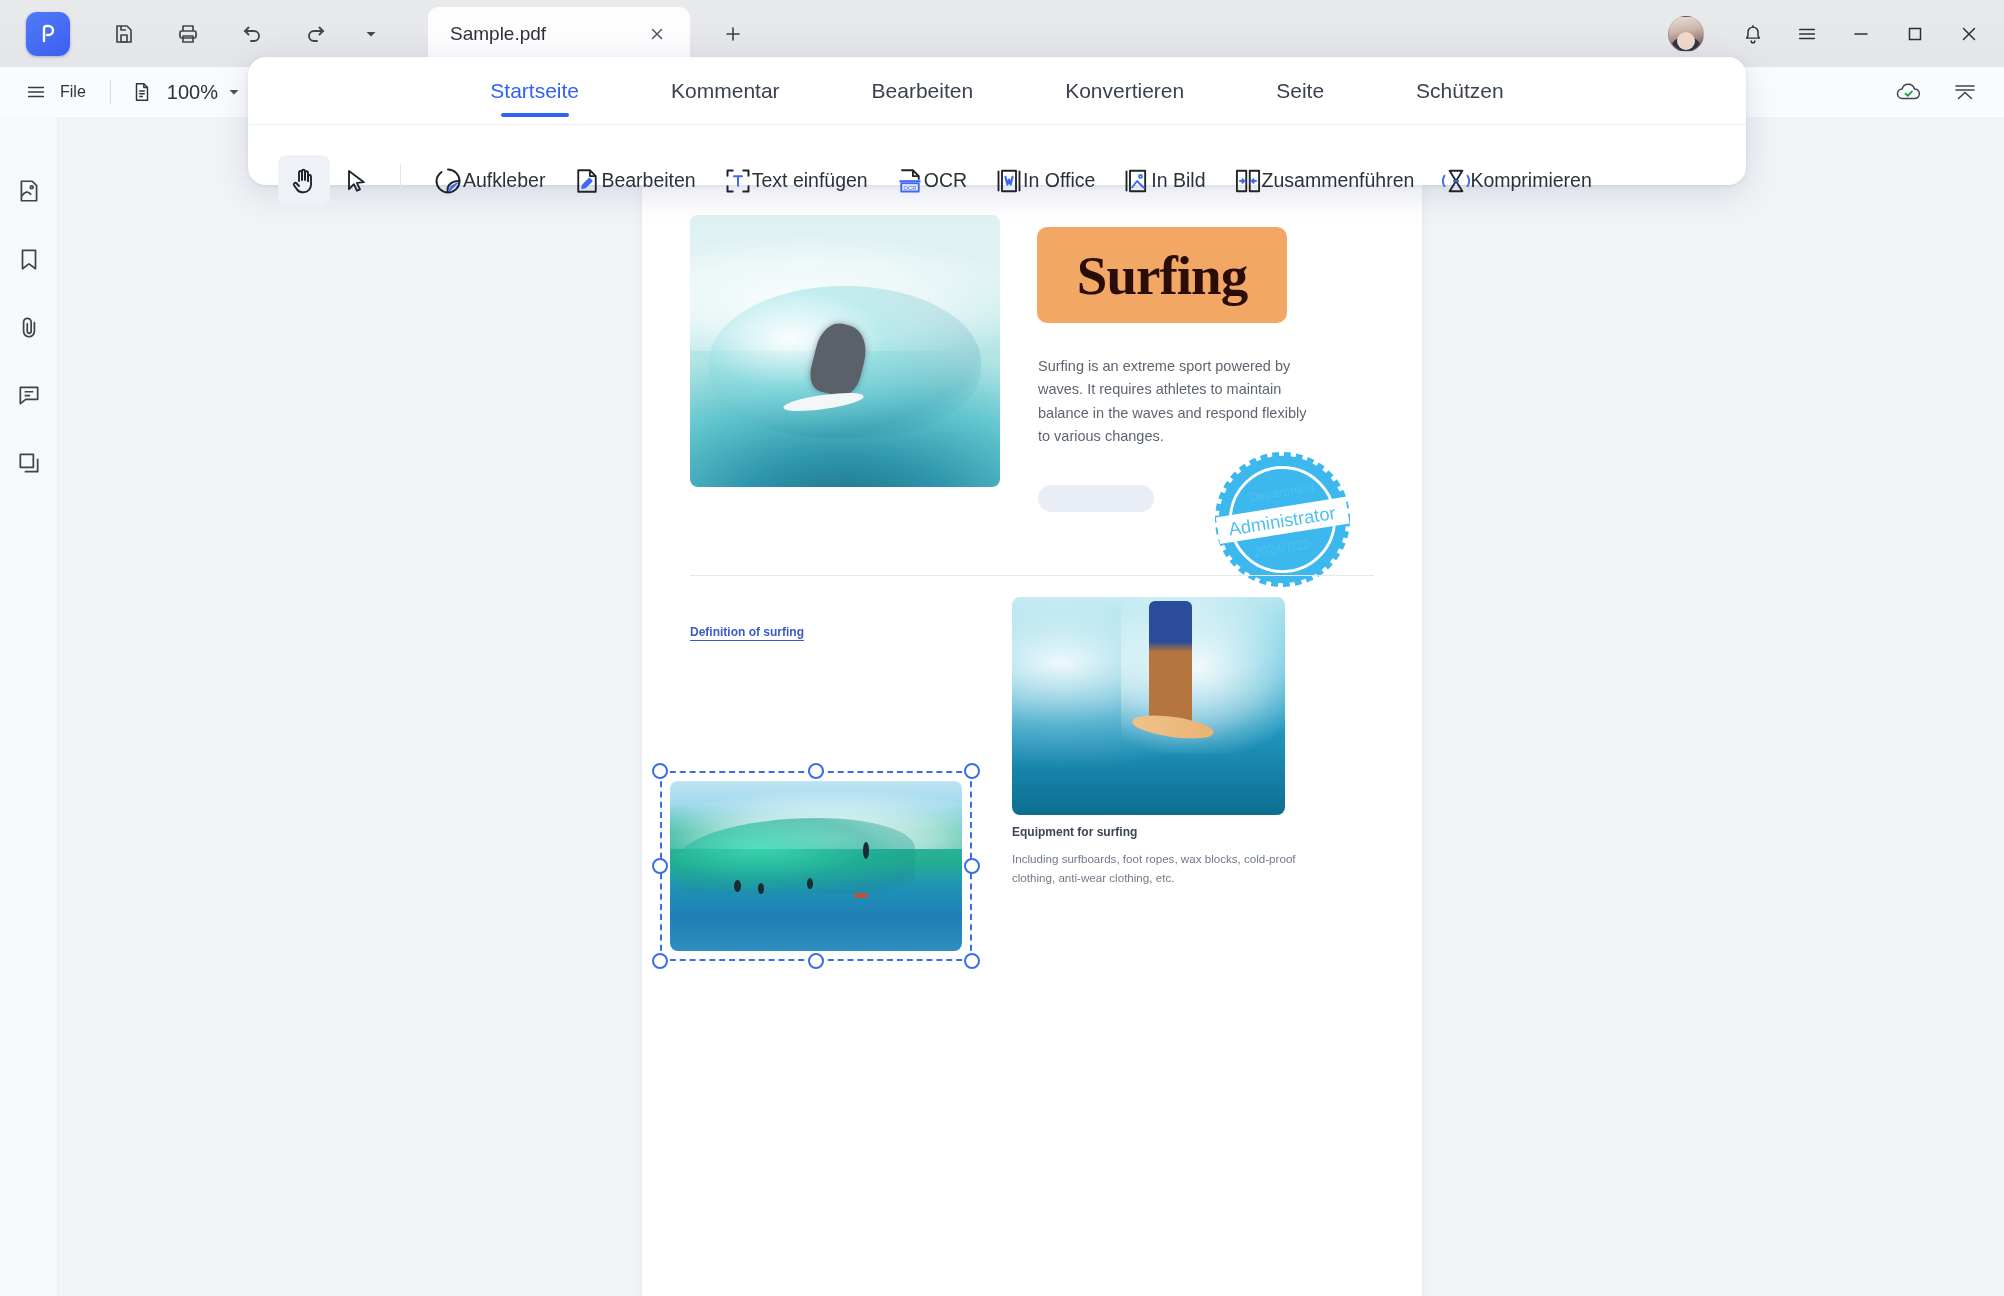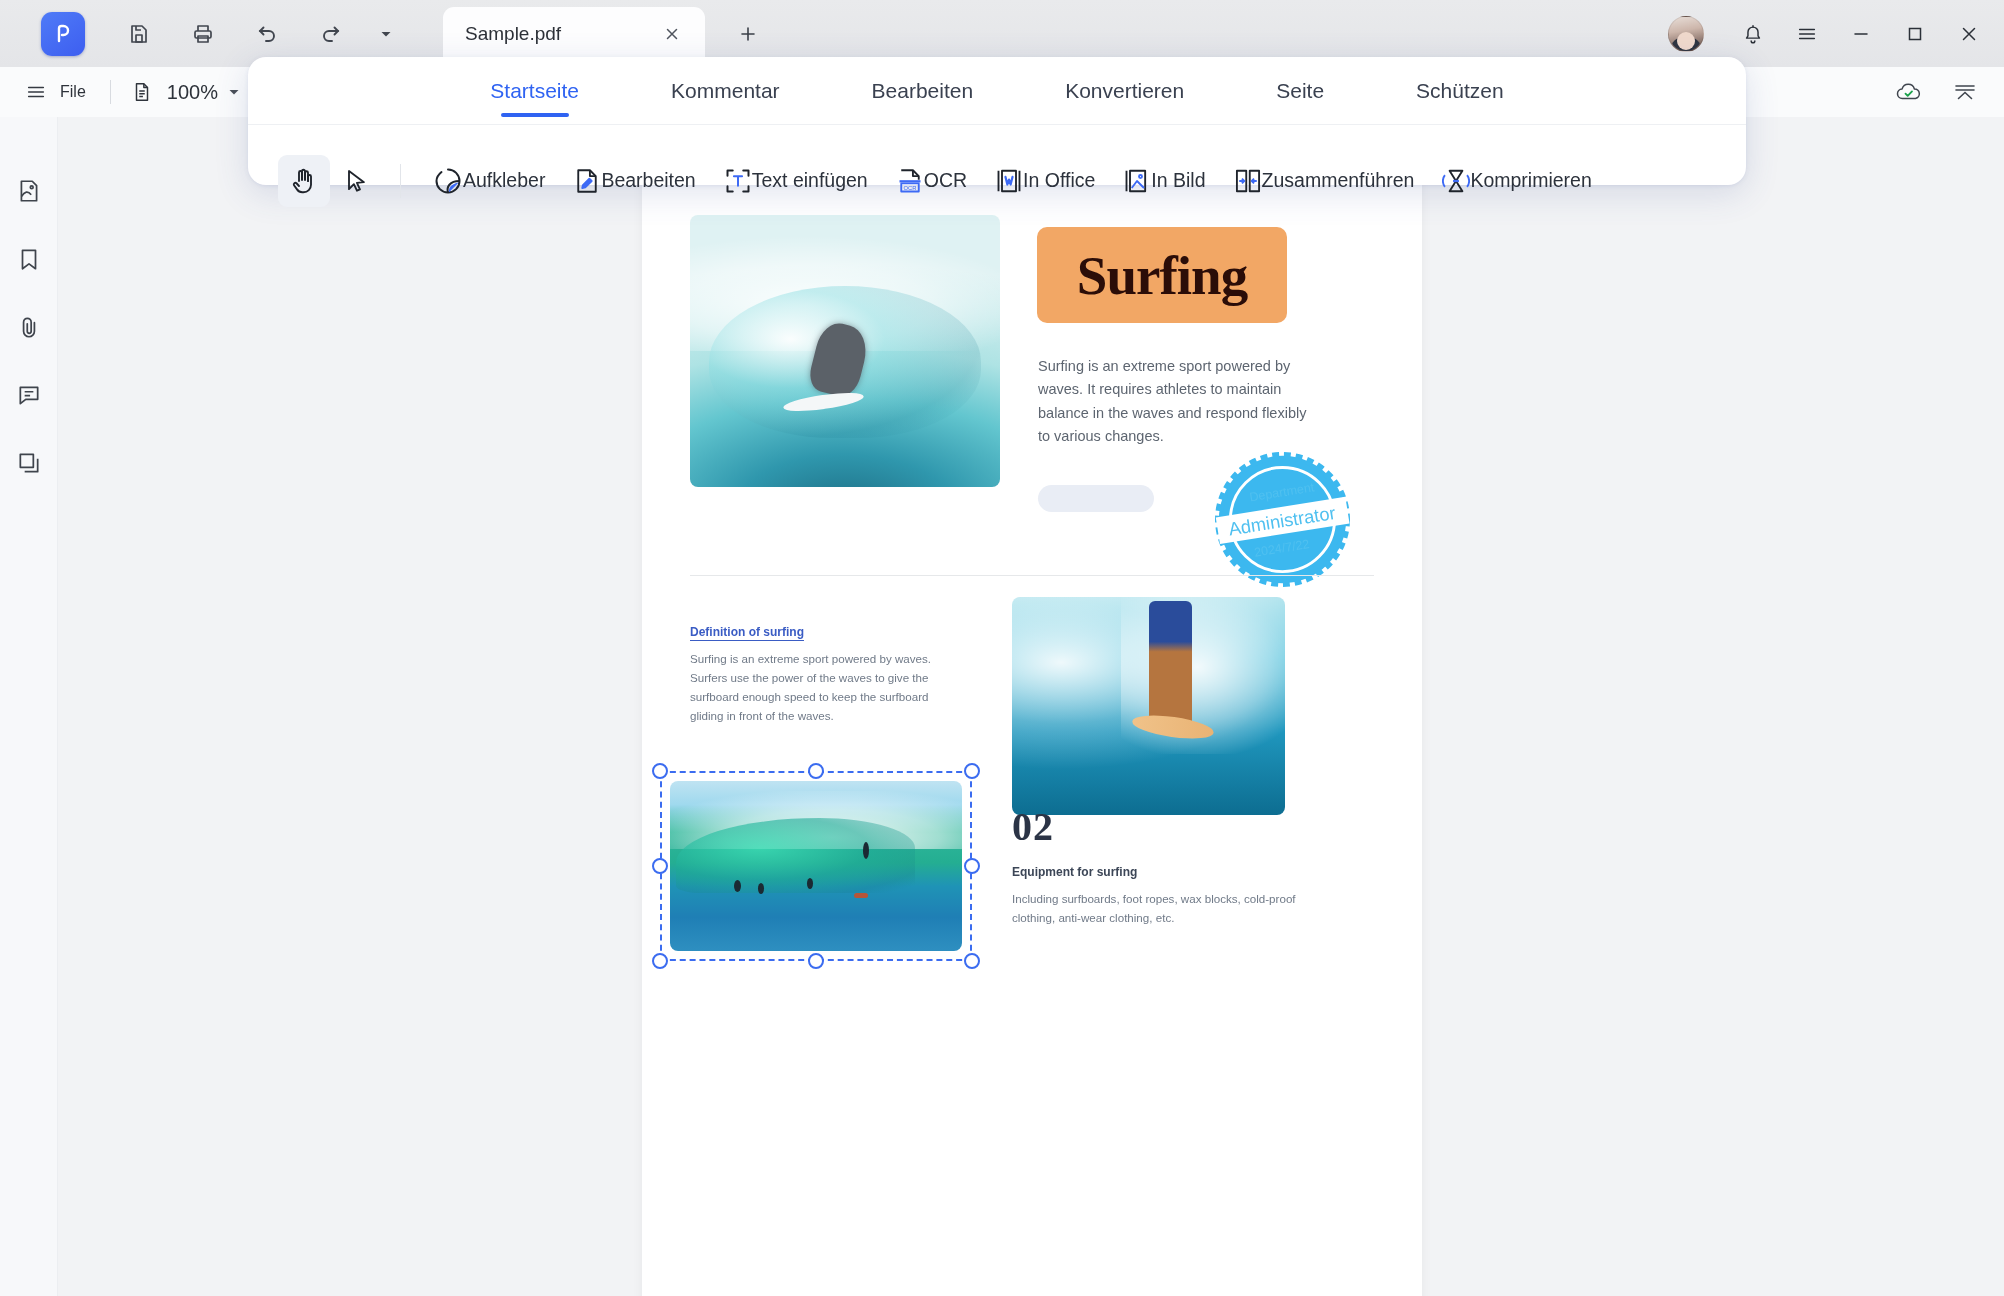--- a/index.html
+++ b/index.html
@@ -10,21 +10,21 @@
     background: #f2f3f5;
   }
   .app { position: relative; width: 2004px; height: 1296px; overflow: hidden; }
 
   
   .titlebar {
     position: absolute; left: 0; top: 0; width: 2004px; height: 67px;
     background: linear-gradient(180deg,#e9eaec 0%,#e4e5e8 100%);
     display: flex; align-items: flex-end;
   }
-  .tb-left { display: flex; align-items: center; height: 67px; padding-left: 41px; gap: 20px; }
+  .tb-left { display: flex; align-items: center; height: 67px; padding-left: 26px; gap: 20px; }
   .logo-btn {
     width: 44px; height: 44px; border-radius: 11px;
     background: linear-gradient(145deg,#4f7bf7,#3d5ef0);
     display: flex; align-items: center; justify-content: center;
     color: #fff; font-size: 26px; font-weight: bold;
     font-family: "Liberation Serif", serif;
     box-shadow: 0 1px 3px rgba(40,60,140,.35);
     margin-right: 12px;
   }
   .tb-icon {
@@ -443,21 +443,20 @@
           <text x="70" y="46" text-anchor="middle" transform="rotate(-9 70 46)" font-family="Liberation Sans, sans-serif" font-size="13" fill="#4fc0f0">Department</text>
           <text x="70" y="78" text-anchor="middle" transform="rotate(-9 70 75)" font-family="Liberation Sans, sans-serif" font-size="19" fill="#4fc0f0">Administrator</text>
           <text x="70" y="104" text-anchor="middle" transform="rotate(-9 70 104)" font-family="Liberation Sans, sans-serif" font-size="13" fill="#4fc0f0">2024/7/22</text>
         </svg>
       </div>
 
       <div class="divider"></div>
 
       <div class="sec" style="left:48px; top:490px; width:268px;">
         <div class="sec-head">Definition of surfing</div>
-        <div class="sec-body">Surfing is an extreme sport powered by waves. Surfers use the power of the waves to give the surfboard enough speed to keep the surfboard gliding in front of the waves.</div>
       </div>
 
       <div class="img2">
         <div class="spray"></div>
           <div class="legs"></div>
           <div class="sboard"></div>
       </div>
 
       <div class="sel-wrap">
         <div class="sel-img">
@@ -474,21 +473,20 @@
         <div class="handle" style="left:148px; top:-8px;"></div>
         <div class="handle" style="left:304px; top:-8px;"></div>
         <div class="handle" style="left:-8px;  top:87px;"></div>
         <div class="handle" style="left:304px; top:87px;"></div>
         <div class="handle" style="left:-8px;  top:182px;"></div>
         <div class="handle" style="left:148px; top:182px;"></div>
         <div class="handle" style="left:304px; top:182px;"></div>
       </div>
 
       <div class="sec" style="left:370px; top:690px; width:290px;">
-        <div class="sec-num">02</div>
         <div class="sec-head plain">Equipment for surfing</div>
         <div class="sec-body">Including surfboards, foot ropes, wax blocks, cold-proof clothing, anti-wear clothing, etc.</div>
       </div>
 
     </div>
   </div>
 
   <div class="ribbon">
 
     <div class="ribbon-tabs">

